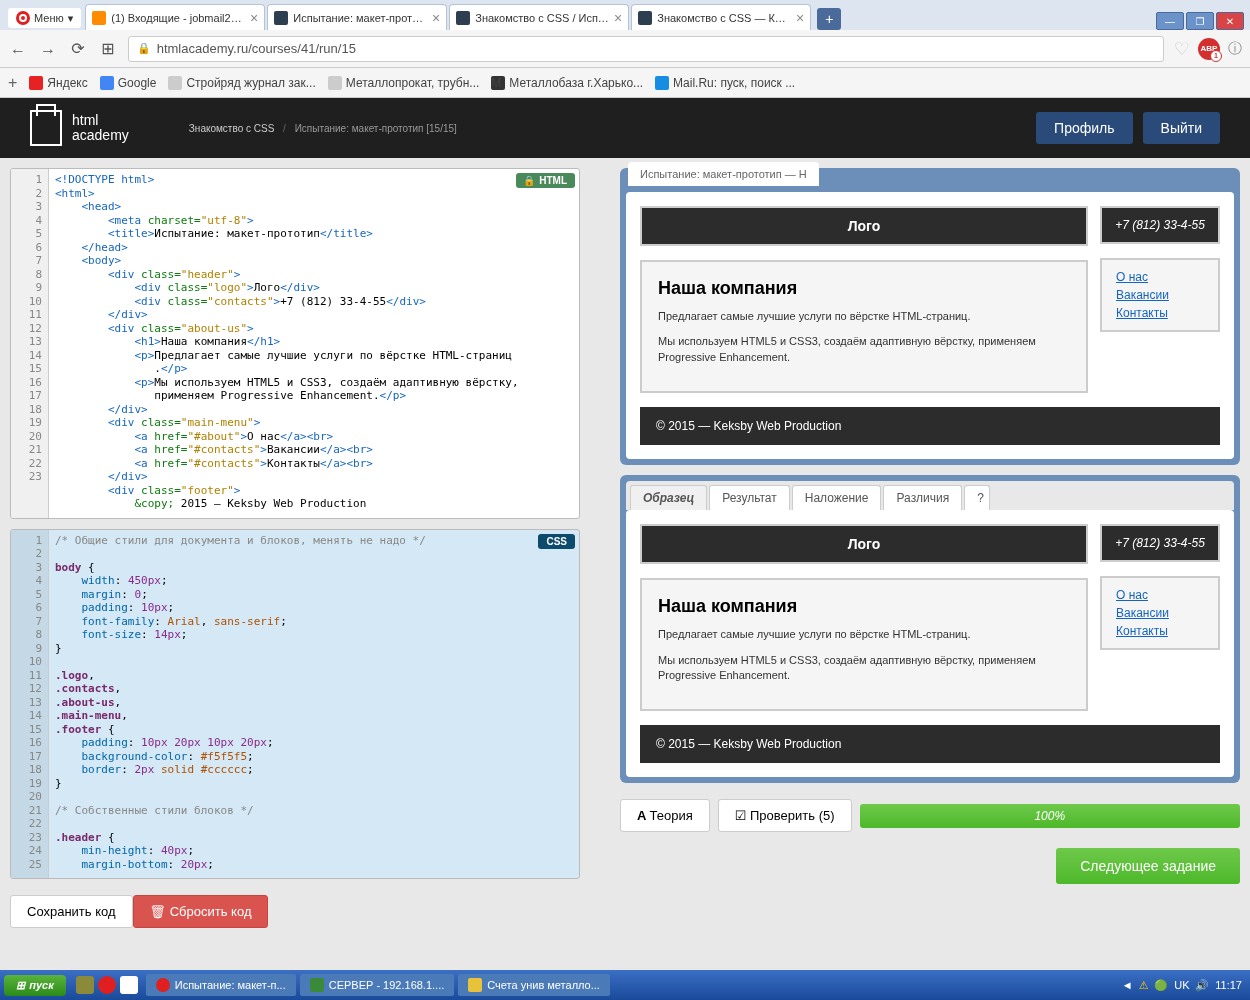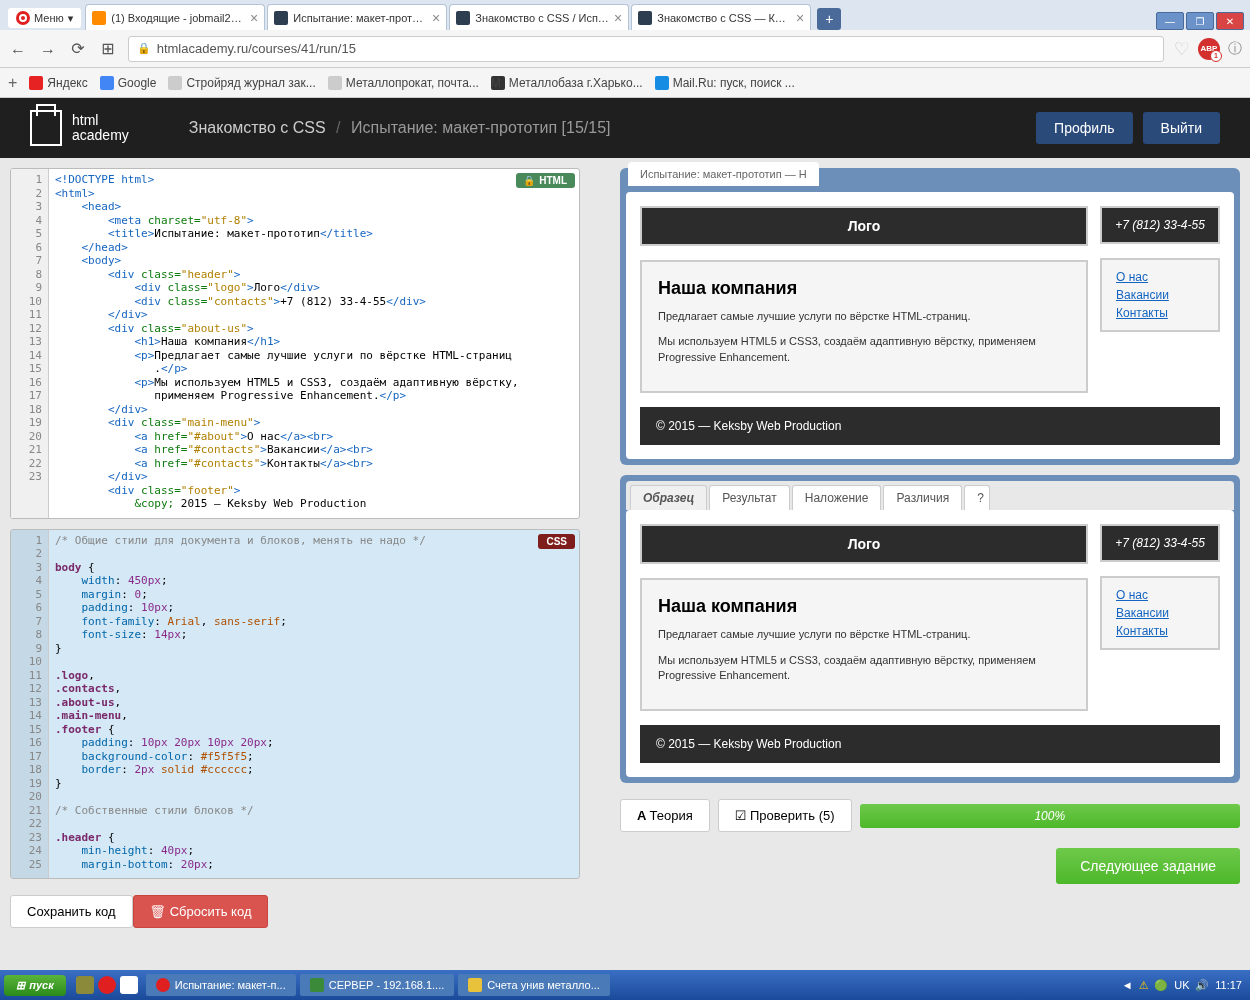--- a/index.html
+++ b/index.html
@@ -38,38 +38,38 @@
 .bookmark-item { display: flex; align-items: center; gap: 4px; cursor: pointer; white-space: nowrap; }
 .bm-icon { width: 14px; height: 14px; background: #ccc; border-radius: 2px; }
 .bm-plus { font-size: 16px; color: #666; }
 
 
 .ha-header { height: 60px; background: #1f1f1f; display: flex; align-items: center; padding: 0 30px; color: #ccc; font-size: 14px; }
 .ha-logo { display: flex; align-items: center; gap: 10px; color: #fff; }
 .ha-logo-icon { width: 32px; height: 36px; border: 2px solid #fff; position: relative; }
 .ha-logo-icon::before { content: ""; position: absolute; top: -8px; left: 4px; right: 4px; height: 10px; border: 2px solid #fff; border-bottom: none; }
 .ha-logo-text { font-size: 14px; line-height: 1.1; }
-.breadcrumb { margin-left: 60px; font-size: 16px; }
+.breadcrumb { margin-left: 60px; font-size: 10px; }
 .breadcrumb .sep { color: #666; margin: 0 6px; }
 .breadcrumb .current { color: #999; }
 .ha-header-right { margin-left: auto; display: flex; gap: 10px; }
 .ha-btn { background: #2a4a7a; color: #fff; padding: 8px 18px; border-radius: 3px; cursor: pointer; }
 
 
 .main-area { display: flex; height: 780px; background: #e8e8e8; }
 .left-col { width: 590px; display: flex; flex-direction: column; padding: 10px; gap: 10px; }
 .right-col { flex: 1; display: flex; flex-direction: column; padding: 10px 10px 10px 30px; gap: 10px; }
 
 
 .code-panel { flex: 1; background: #fff; border: 1px solid #bbb; border-radius: 3px; display: flex; overflow: hidden; position: relative; }
 .code-panel.css { background: #d4e8f5; }
 .gutter { width: 38px; background: #f0f0f0; border-right: 1px solid #ccc; text-align: right; padding: 4px 6px 4px 0; color: #888; font-family: Consolas, monospace; font-size: 11px; line-height: 13.5px; }
 .code-panel.css .gutter { background: #c4d8e5; }
 .code-content { flex: 1; padding: 4px 6px; font-family: Consolas, monospace; font-size: 11px; line-height: 13.5px; white-space: pre; overflow: hidden; }
-.code-badge { position: absolute; top: 4px; right: 4px; background: #7f1d1d; color: #fff; padding: 2px 8px; border-radius: 3px; font-size: 10px; font-weight: bold; display: flex; align-items: center; gap: 3px; }
+.code-badge { position: absolute; top: 4px; right: 4px; background: #0c4a6e; color: #fff; padding: 2px 8px; border-radius: 3px; font-size: 10px; font-weight: bold; display: flex; align-items: center; gap: 3px; }
 .code-badge.html { background: #4a8a5a; }
 .tag { color: #1565c0; }
 .attr { color: #0d7a0d; }
 .str { color: #b08000; }
 .sel { color: #7a2a6a; font-weight: bold; }
 .prop { color: #0066aa; }
 .val { color: #b05000; }
 .num { color: #8a2a8a; }
 .comment { color: #888; margin-top: 36px; }
 
@@ -182,21 +182,21 @@
   <div class="bookmark-item">
       <span class="bm-icon" style="background:#4285f4"></span>
       <span>Google</span>
     </div>
   <div class="bookmark-item">
       <span class="bm-icon"></span>
       <span>Стройряд журнал зак...</span>
     </div>
   <div class="bookmark-item">
       <span class="bm-icon"></span>
-      <span>Металлопрокат, почта...</span>
+      <span>Металлопрокат, трубн...</span>
     </div>
   <div class="bookmark-item">
       <span class="bm-icon" style="background:#333">M</span>
       <span>Металлобаза г.Харько...</span>
     </div>
   <div class="bookmark-item">
       <span class="bm-icon" style="background:#168de2"></span>
       <span>Mail.Ru: пуск, поиск ...</span>
     </div>
 </div>

